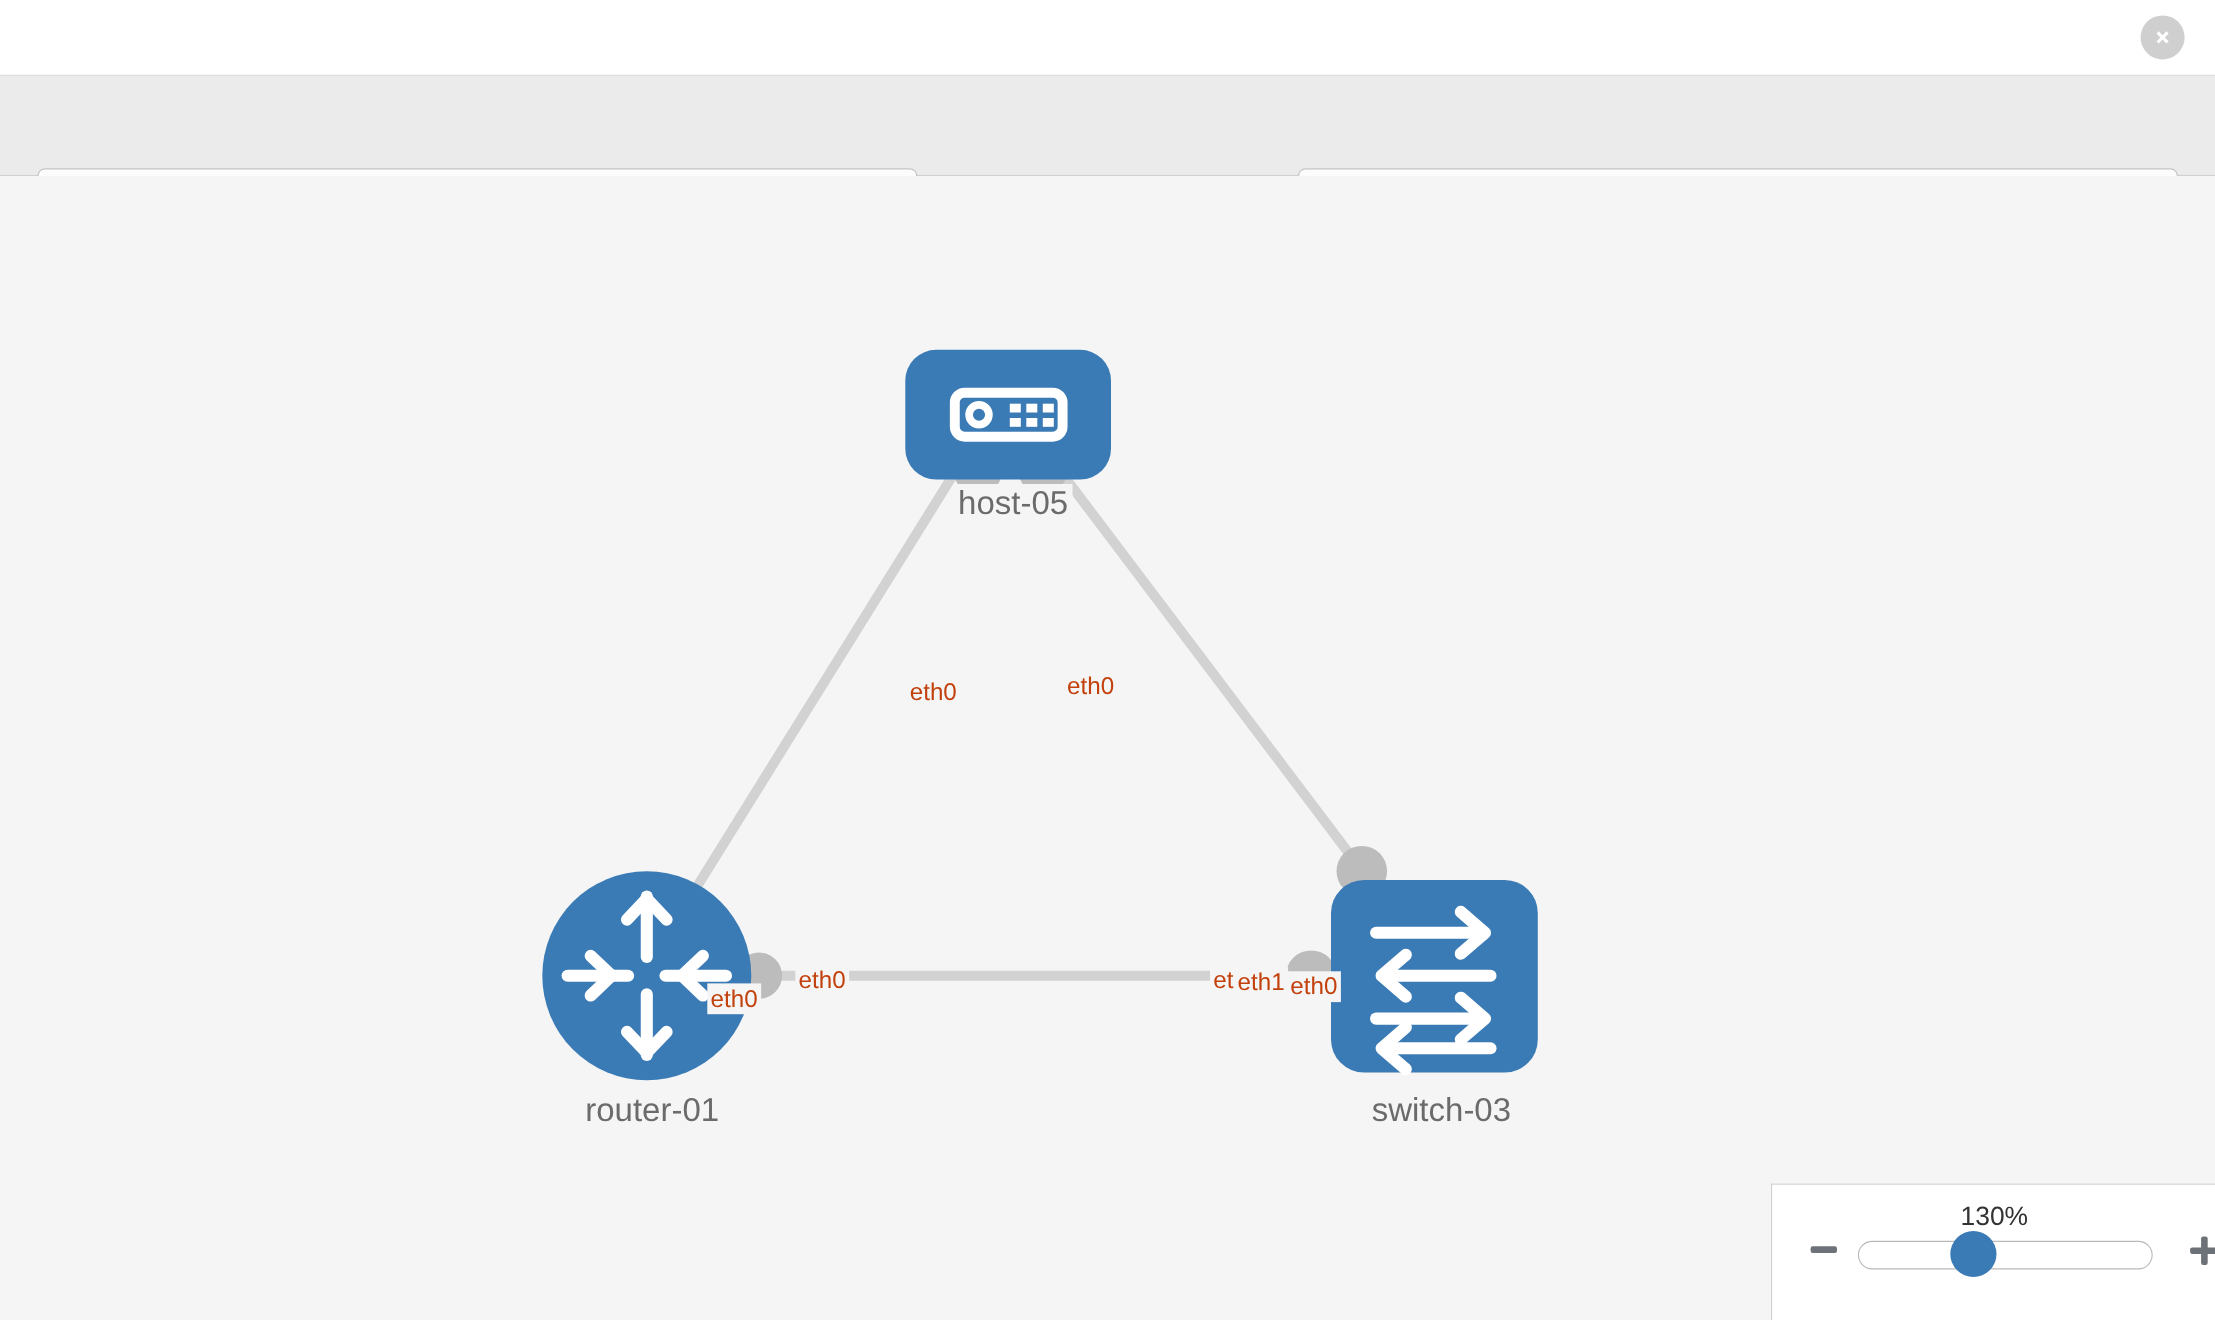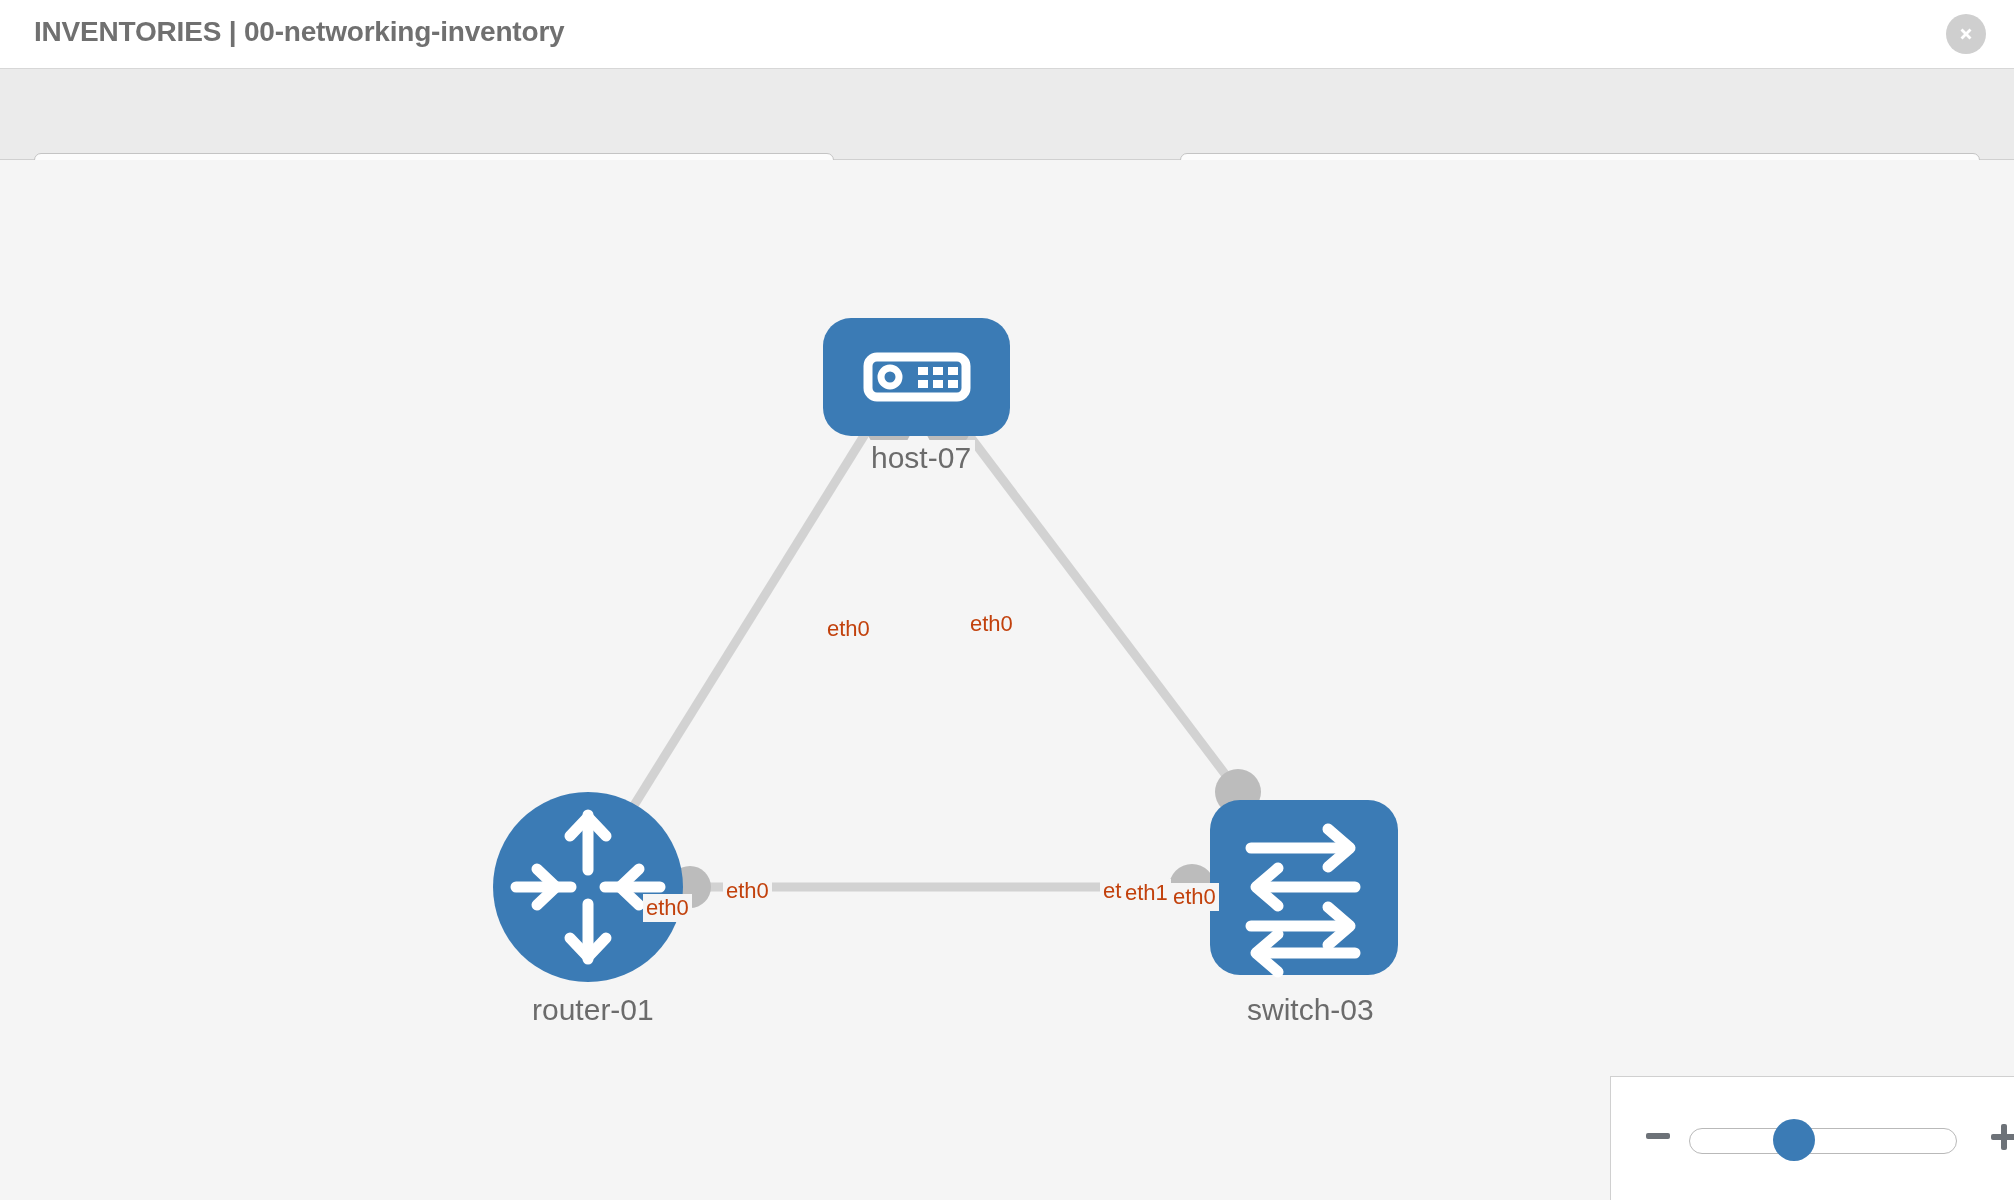--- a/index.html
+++ b/index.html
@@ -105,21 +105,20 @@
     width: 42px; height: 42px; border-radius: 50%;
     background: #3b7bb5; cursor: pointer;
   }
 </style>
 </head>
 <body>
 
 <div id="app">
 
   <div class="header">
-    <div class="header-title">INVENTORIES | 00-networking-inventory</div>
     <div class="close-btn">
       <svg width="20" height="20" viewBox="0 0 20 20">
         <path d="M4.5 6.5 L6.5 4.5 L10 8 L13.5 4.5 L15.5 6.5 L12 10 L15.5 13.5 L13.5 15.5 L10 12 L6.5 15.5 L4.5 13.5 L8 10 Z" fill="#ffffff"></path>
       </svg>
     </div>
   </div>
 
   <div class="toolbar">
 
     <div class="select-box" id="actions-select">
@@ -203,25 +202,26 @@
     </svg>
 
     <div class="edge-label" style="left:824px; top:455px;">eth0</div>
     <div class="edge-label" style="left:967px; top:450px;">eth0</div>
     <div class="edge-label" style="left:643px; top:734px;">eth0</div>
     <div class="edge-label" style="left:1170px; top:723px;">eth0</div>
     <div class="edge-label" style="left:723px; top:717px;">eth0</div>
     <div class="edge-label" style="left:1100px; top:717px;">eth0</div>
     <div class="edge-label" style="left:1122px; top:719px;">eth1</div>
 
-    <div class="node-label" style="left:867px; top:280px;">host-07</div>
+    <div class="node-label" style="left:867px; top:280px;">host-05</div>
     <div class="node-label" style="left:528px; top:832px;">router-01</div>
     <div class="node-label" style="left:1243px; top:832px;">switch-03</div>
 
     <div class="zoom-panel">
+      <div class="zoom-value">130%</div>
       <div class="zoom-minus">
         <svg width="30" height="30" viewBox="0 0 30 30">
           <rect x="3" y="12" width="24" height="6" rx="2" fill="#6d7278"></rect>
         </svg>
       </div>
       <div class="zoom-track"></div>
       <div class="zoom-thumb"></div>
       <div class="zoom-plus">
         <svg width="32" height="32" viewBox="0 0 32 32">
           <rect x="13" y="3" width="6" height="26" rx="2" fill="#6d7278"></rect>

